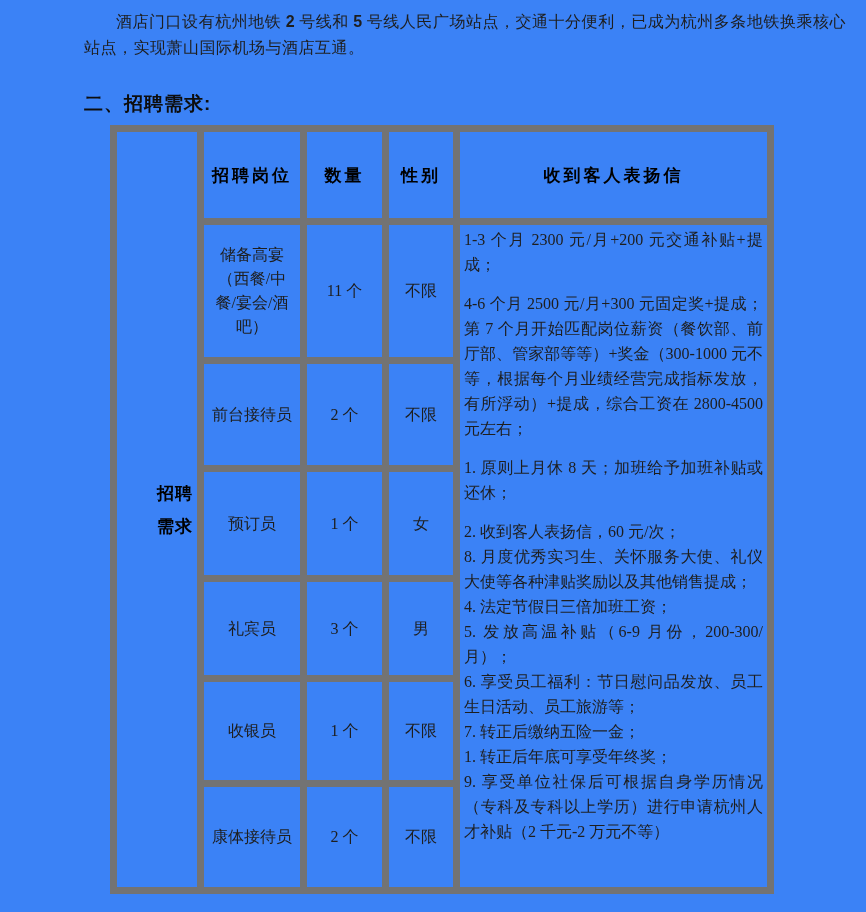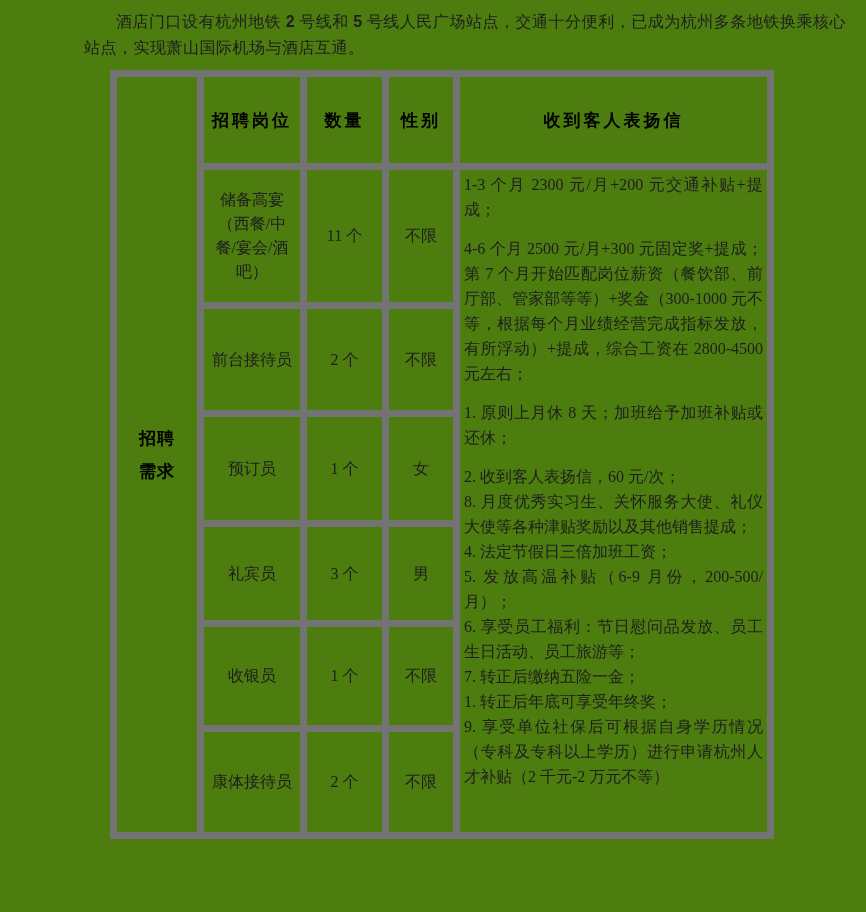--- a/index.html
+++ b/index.html
@@ -3,21 +3,21 @@
 <meta charset="utf-8">
 <style>
   html,body { margin:0; padding:0; }
   body {
     width:866px; height:912px;
     background:#ffffff;
     font-family:"Liberation Serif","DejaVu Serif",serif;
     color:#1e1e1e;
     overflow:hidden;
   }
-  .page { position:relative; width:866px; height:912px; background:#4d7c0f; }
+  .page { position:relative; width:866px; height:912px; background:#3b82f6; }
 
   
   .intro {
     margin:0;
     padding:9px 20px 0 84px;
     width:762px;
     font-size:16px;
     line-height:26px;
     text-align:justify;
     text-indent:32px;
@@ -67,21 +67,21 @@
     color:#000;
     text-align:center;
     vertical-align:middle;
     letter-spacing:3px;
   }
   td.rowhead {
     font-family:"Liberation Sans","DejaVu Sans",sans-serif;
     font-weight:bold;
     font-size:17px;
     color:#000;
-    text-align:center;
+    text-align:right;
     vertical-align:middle;
     white-space:pre-line;
     line-height:33px;
     letter-spacing:1px;
   }
   td.cell {
     font-size:16px;
     line-height:24px;
     text-align:center;
     vertical-align:middle;
@@ -99,20 +99,21 @@
   .salary-inner p { margin:0;font-family:Liberation Serif, serif; }
   .salary-inner p.gap { margin-top:14px; }
 </style>
 </head>
 <body>
 
 <div class="page">
 
   <p class="intro"><span>酒店门口设有杭州地铁 </span><span class="bnum">2</span><span> 号线和 </span><span class="bnum">5</span><span> 号线人民广场站点，交通十分便利，已成为杭州多条地铁换乘核心站点，实现萧山国际机场与酒店互通。</span></p>
 
+  <h2 class="section-heading">二、招聘需求:</h2>
 
   <table class="recruit">
     <colgroup>
       <col style="width:87px">
       <col style="width:103px">
       <col style="width:82px">
       <col style="width:71px">
       <col style="width:314px">
     </colgroup>
     <tbody>
@@ -129,21 +130,21 @@
       <td class="cell">11 个</td>
       <td class="cell">不限</td>
       <td class="salary" rowspan="6">
         <div class="salary-inner">
           <p>1-3 个月 2300 元/月+200 元交通补贴+提成；</p>
           <p class="gap">4-6 个月 2500 元/月+300 元固定奖+提成；第 7 个月开始匹配岗位薪资（餐饮部、前厅部、管家部等等）+奖金（300-1000 元不等，根据每个月业绩经营完成指标发放，有所浮动）+提成，综合工资在 2800-4500 元左右；</p>
           <p class="gap">1. 原则上月休 8 天；加班给予加班补贴或还休；</p>
           <p class="gap">2. 收到客人表扬信，60 元/次；</p>
           <p>8. 月度优秀实习生、关怀服务大使、礼仪大使等各种津贴奖励以及其他销售提成；</p>
           <p>4. 法定节假日三倍加班工资；</p>
-          <p>5. 发放高温补贴（6-9 月份，200-500/月）；</p>
+          <p>5. 发放高温补贴（6-9 月份，200-300/月）；</p>
           <p>6. 享受员工福利：节日慰问品发放、员工生日活动、员工旅游等；</p>
           <p>7. 转正后缴纳五险一金；</p>
           <p>1. 转正后年底可享受年终奖；</p>
           <p>9. 享受单位社保后可根据自身学历情况（专科及专科以上学历）进行申请杭州人才补贴（2 千元-2 万元不等）</p>
         </div>
       </td>
     </tr>
     <tr class="r2">
       <td class="cell">前台接待员</td>
       <td class="cell">2 个</td>

